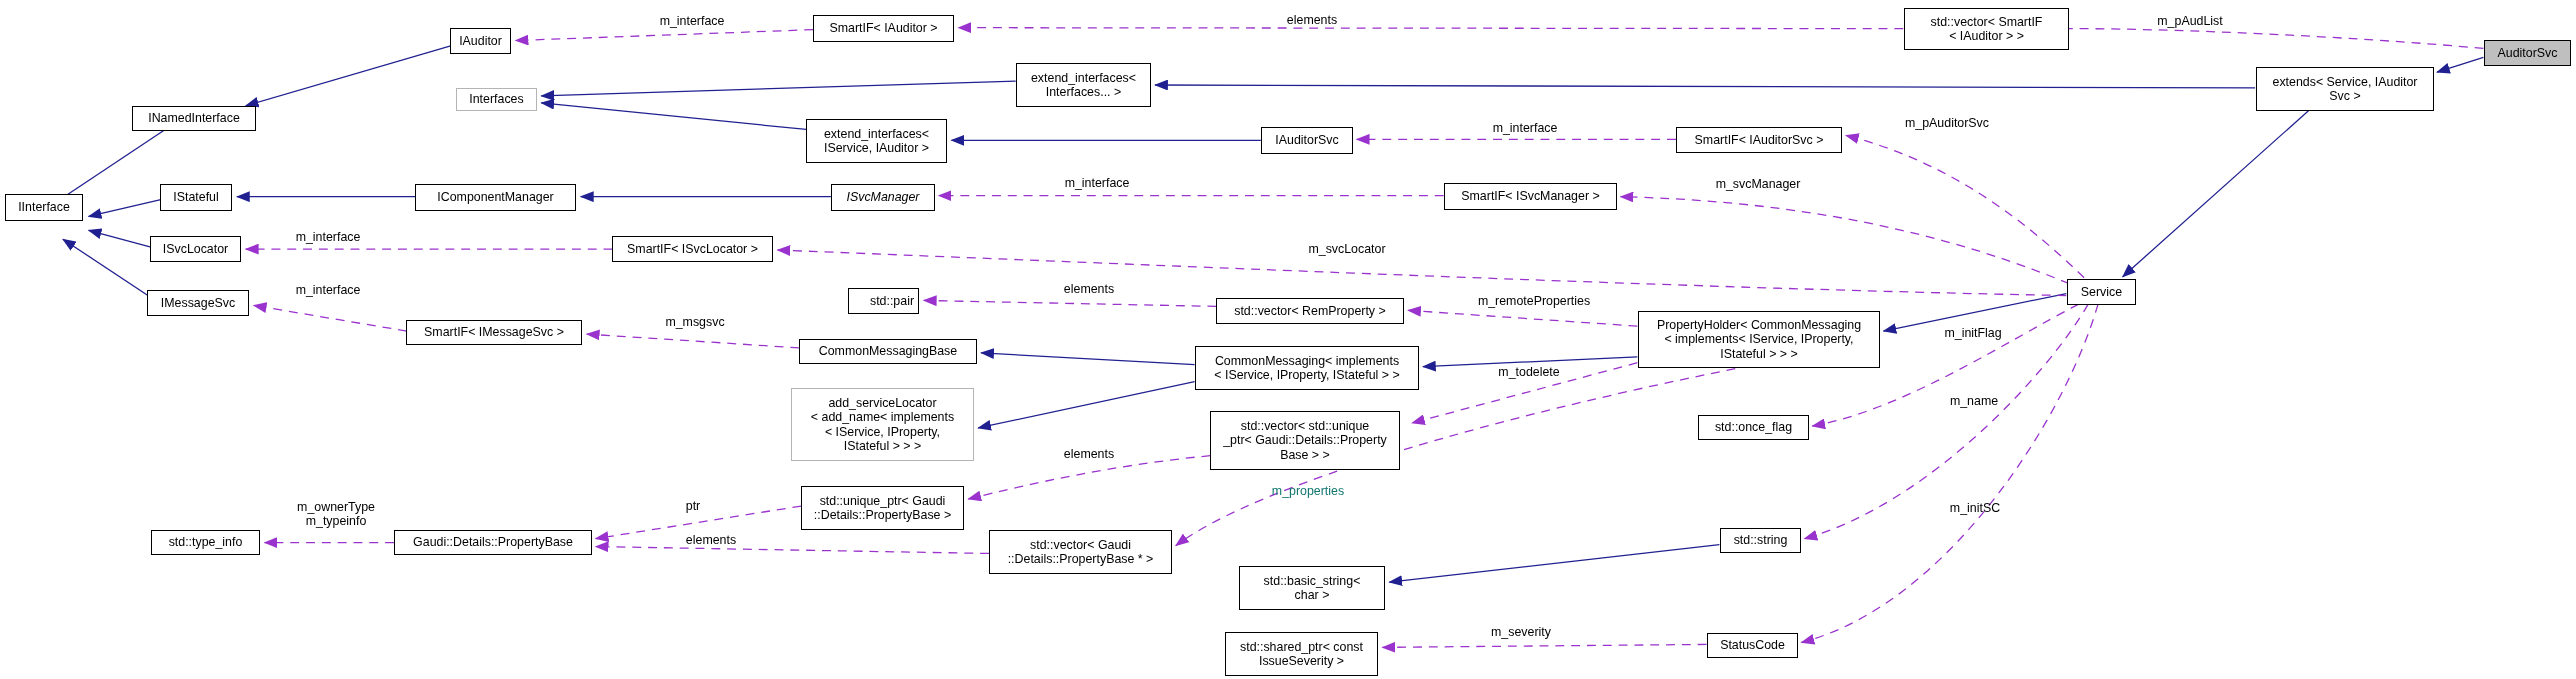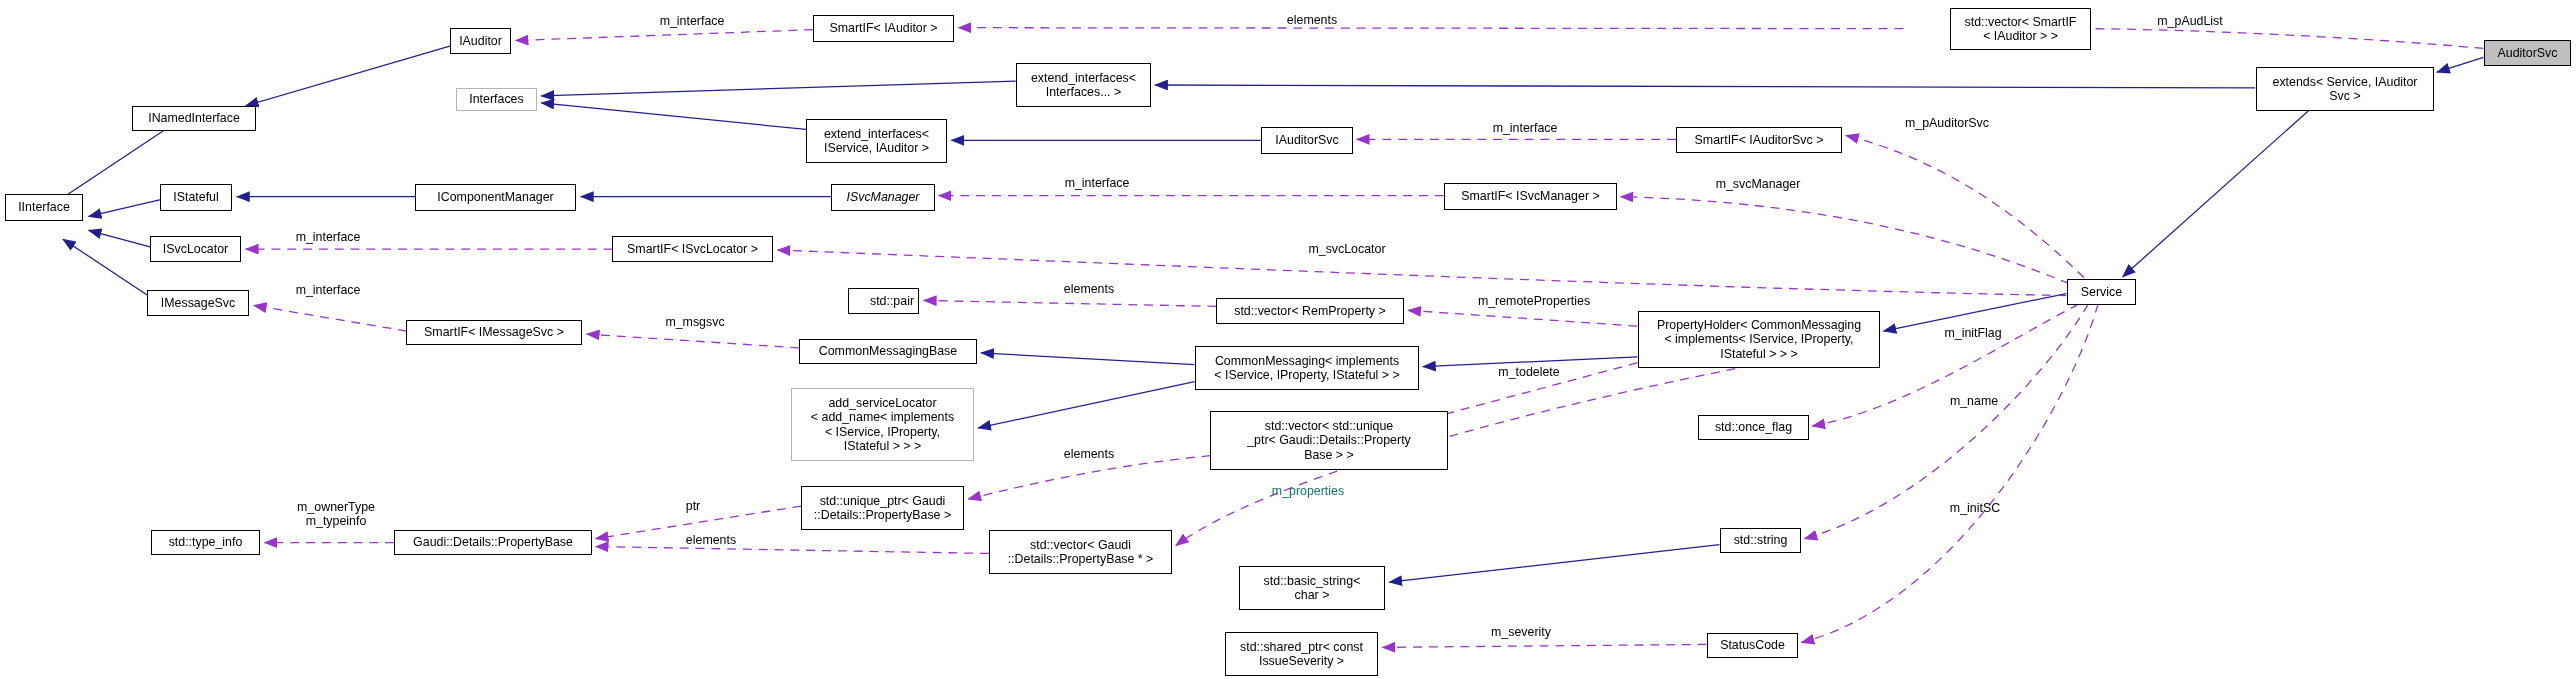--- a/index.html
+++ b/index.html
@@ -168,21 +168,21 @@
     </div>
     <div class="node" style="left: 5px; top: 194px; width: 78px; height: 27px;">
       <div>IInterface</div>
     </div>
     <div class="node" style="left: 450px; top: 28px; width: 61px; height: 26px;">
       <div>IAuditor</div>
     </div>
     <div class="node" style="left: 813px; top: 15px; width: 141px; height: 27px;">
       <div>SmartIF&lt; IAuditor &gt;</div>
     </div>
-    <div class="node" style="left: 1904px; top: 8px; width: 141px; height: 42px; margin-left: 46px;">
+    <div class="node" style="left: 1904px; top: 8px; width: 165px; height: 42px;">
       <div>std::vector&lt; SmartIF</div>
       <div>&lt; IAuditor &gt; &gt;</div>
     </div>
     <div class="node selected" style="left: 2484px; top: 40px; width: 87px; height: 26px;">
       <div>AuditorSvc</div>
     </div>
     <div class="node" style="left: 2256px; top: 67px; width: 178px; height: 44px;">
       <div>extends&lt; Service, IAuditor</div>
       <div>Svc &gt;</div>
     </div>
@@ -253,21 +253,21 @@
     </div>
     <div class="node muted" style="left: 791px; top: 388px; width: 183px; height: 73px;">
       <div>add_serviceLocator</div>
       <div>&lt; add_name&lt; implements</div>
       <div>&lt; IService, IProperty,</div>
       <div>IStateful &gt; &gt; &gt;</div>
     </div>
     <div class="node" style="left: 1698px; top: 415px; width: 111px; height: 25px;">
       <div>std::once_flag</div>
     </div>
-    <div class="node" style="left: 1210px; top: 411px; width: 238px; height: 59px; align-items: center;">
+    <div class="node" style="left: 1210px; top: 411px; width: 190px; height: 59px; align-items: center;">
       <div>std::vector&lt; std::unique</div>
       <div>_ptr&lt; Gaudi::Details::Property</div>
       <div>Base &gt; &gt;</div>
     </div>
     <div class="node" style="left: 801px; top: 486px; width: 163px; height: 44px;">
       <div>std::unique_ptr&lt; Gaudi</div>
       <div>::Details::PropertyBase &gt;</div>
     </div>
     <div class="node" style="left: 394px; top: 530px; width: 198px; height: 25px;">
       <div>Gaudi::Details::PropertyBase</div>

